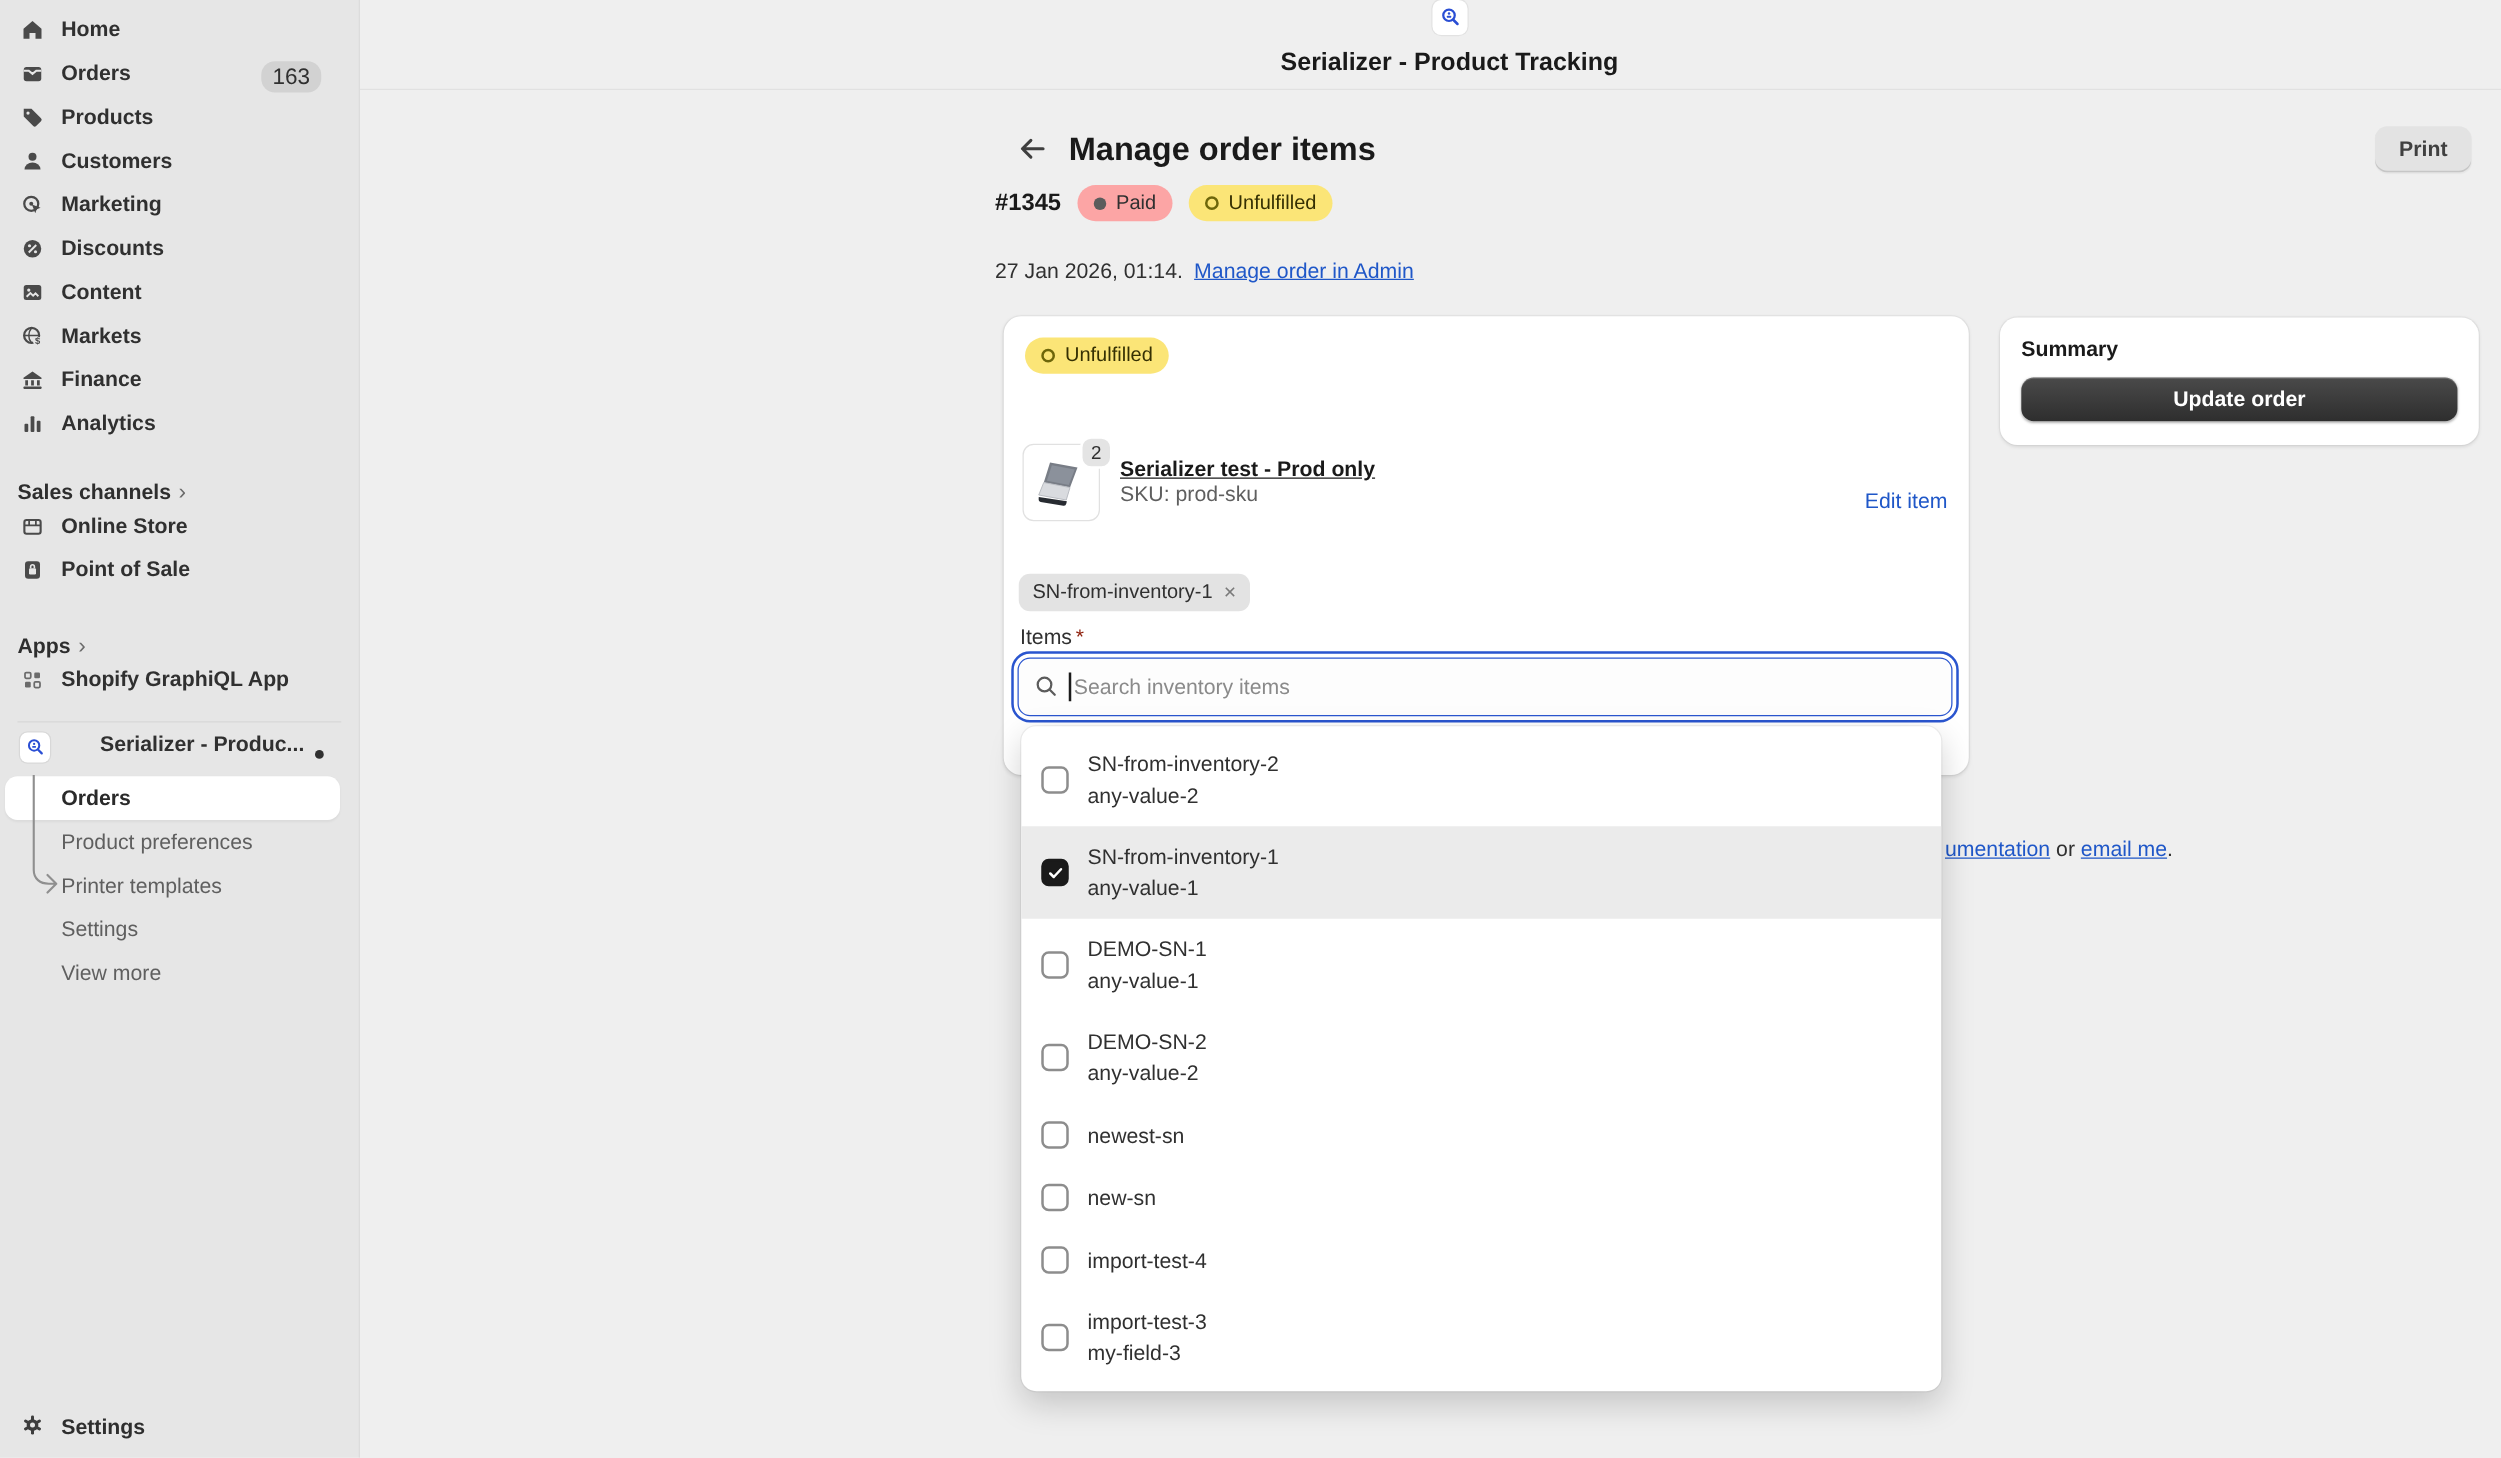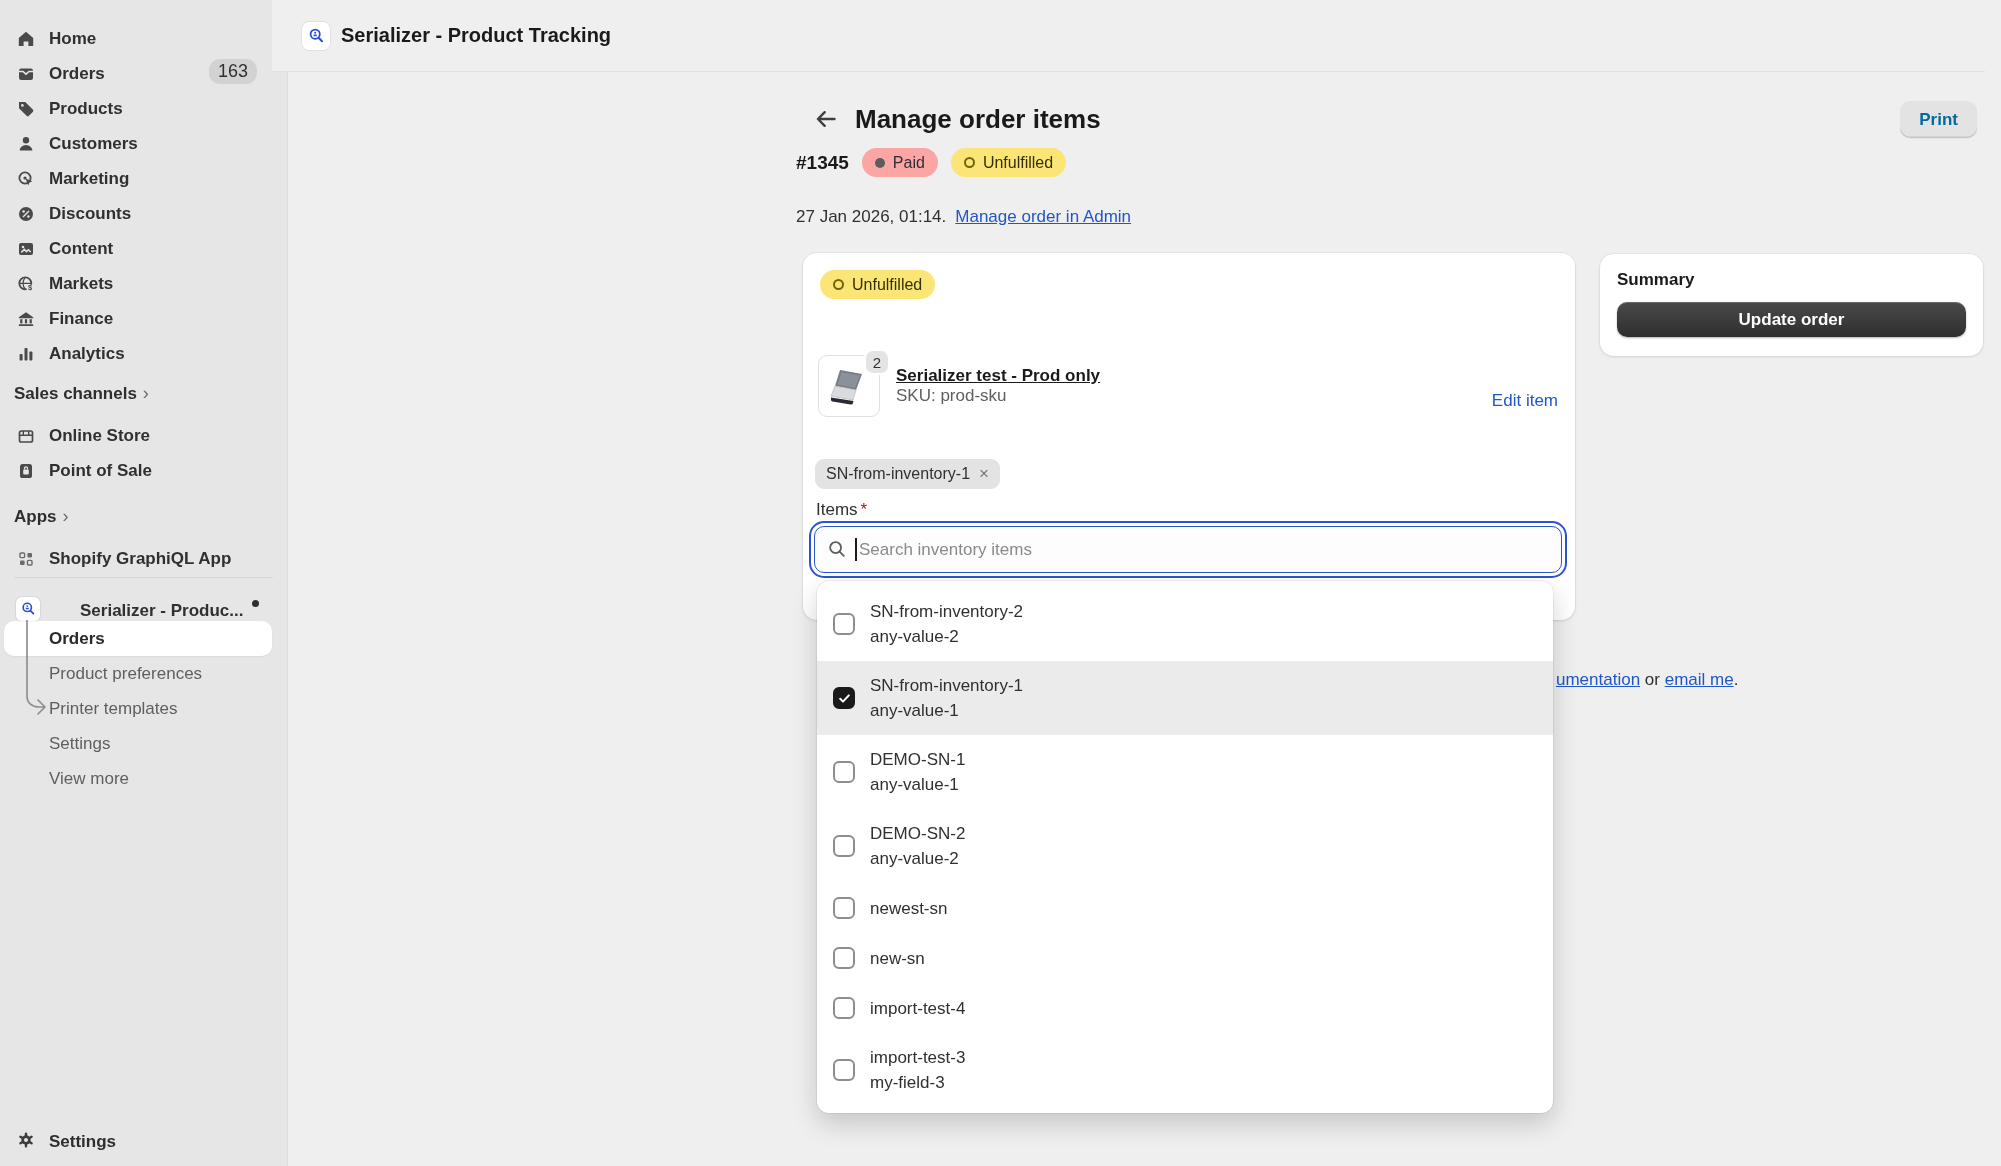--- a/index.html
+++ b/index.html
@@ -3,21 +3,21 @@
 <meta charset="utf-8">
 <style>
   * { margin:0; padding:0; box-sizing:border-box; }
   html,body { width:2001px; height:1166px; overflow:hidden;
     font-family:"Liberation Sans", sans-serif; background:#efefef; color:#303030; }
 
   
   .sidebar { position:absolute; left:0; top:0; width:288px; height:1166px;
     background:#e6e6e6; border-right:1px solid #dcdcdc; }
   .nav { padding-top:14px; }
-  .nav-item { height:35px; display:flex; align-items:flex-end; gap:13px; padding-left:16px;
+  .nav-item { height:35px; display:flex; align-items:flex-start; gap:13px; padding-left:16px;
     font-size:17px; font-weight:600; color:#303030; cursor:pointer; }
   .nav-item .ic { width:20px; height:20px; flex:0 0 20px; display:flex; align-items:center; justify-content:center; }
   .nav-badge { margin-left:auto; margin-right:30px; background:#d2d2d2; color:#303030;
     font-size:18px; font-weight:400; border-radius:11px; padding:2px 9px; }
   .section-head { height:35px; display:flex; align-items:center; gap:6px; padding-left:14px;
     font-size:17px; font-weight:600; color:#2e2e2e; }
   .section-head .chev { color:#6b6b6b; font-size:18px; font-weight:400; }
   .sb-divider { border:none; border-top:1px solid #d7d7d7; margin:8px 14px; }
   .app-root { position:relative;gap:40px; }
   .app-dot { position:absolute; left:252px; top:14px; width:7px; height:7px; border-radius:50%; background:#303030; }
@@ -26,35 +26,35 @@
   .nav-sub { height:35px; display:flex; align-items:center; padding-left:45px; margin:0 15px 0 4px;
     font-size:17px; color:#5f5f5f; font-weight:400; cursor:pointer; }
   .nav-sub.active { background:#ffffff; border-radius:10px; color:#2a2a2a; font-weight:700;
     box-shadow:0 1px 2px rgba(0,0,0,.05); }
   .tree { position:absolute; left:24px; top:620px; z-index:3; pointer-events:none; }
   .sb-footer { position:absolute; left:0; bottom:0; width:100%; height:48px;
     display:flex; align-items:center; gap:13px; padding-left:16px;
     font-size:17px; font-weight:600; color:#2e2e2e; cursor:pointer; }
 
   
-  .topbar { position:absolute; left:272px; top:0; width:1713px; height:72px;
+  .topbar { position:absolute; left:288px; top:0; width:1713px; height:72px;
     display:flex; align-items:center; padding-left:30px; gap:11px;
-    background:#efefef; border-bottom:1px solid #e1e1e1; }
+    background:#efefef; border-bottom:1px solid #e1e1e1;flex-direction:column; }
   .topbar .appbox { width:28px; height:28px; background:#ffffff; border-radius:7px;
     display:flex; align-items:center; justify-content:center; box-shadow:0 0 0 1px rgba(0,0,0,.05); }
   .topbar h1 { font-size:20px; font-weight:700; color:#1a1a1a; }
 
   
   .page-head { position:absolute; left:810px; top:103px; display:flex; align-items:center; gap:13px; }
   .back-btn { width:32px; height:32px; display:flex; align-items:center; justify-content:center;
     border-radius:8px; cursor:pointer; }
   .page-head h2 { font-size:26px; font-weight:700; color:#1a1a1a; }
   .print-btn { position:absolute; top:101px; right:24px; height:37px; padding:0 19px;
     background:#e3e3e3; border:none; border-radius:10px; font-family:inherit;
-    font-size:17px; font-weight:600; color:#0369a1; cursor:pointer;
+    font-size:17px; font-weight:600; color:#404040; cursor:pointer;
     box-shadow:inset 0 -1.5px 0 #c6c6c6, 0 1px 1px rgba(0,0,0,.04); }
 
   .order-line { position:absolute; left:796px; top:148px; display:flex; align-items:center; gap:13px; }
   .order-num { font-size:19px; font-weight:700; color:#1a1a1a; }
   .badge { display:flex; align-items:center; gap:8px; height:29px; padding:0 13px;
     border-radius:15px; font-size:16px; }
   .badge-paid { background:#fca5a5; color:#303030;align-items:center; }
   .badge-paid .dot { width:10px; height:10px; border-radius:50%; background:#5c5c5c; }
   .badge-attn { background:#fbe577; color:#353003; }
   .badge-attn .ring { width:11px; height:11px; border-radius:50%; border:2px solid #6d660a; background:transparent; }

